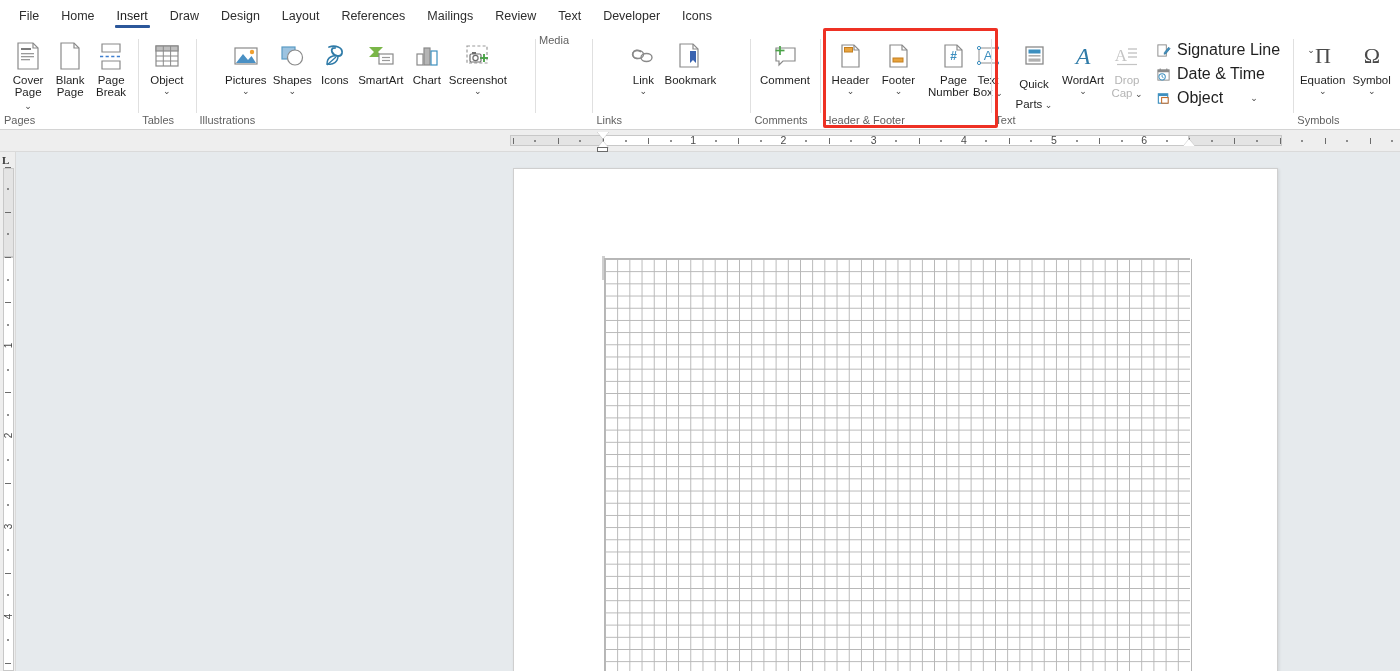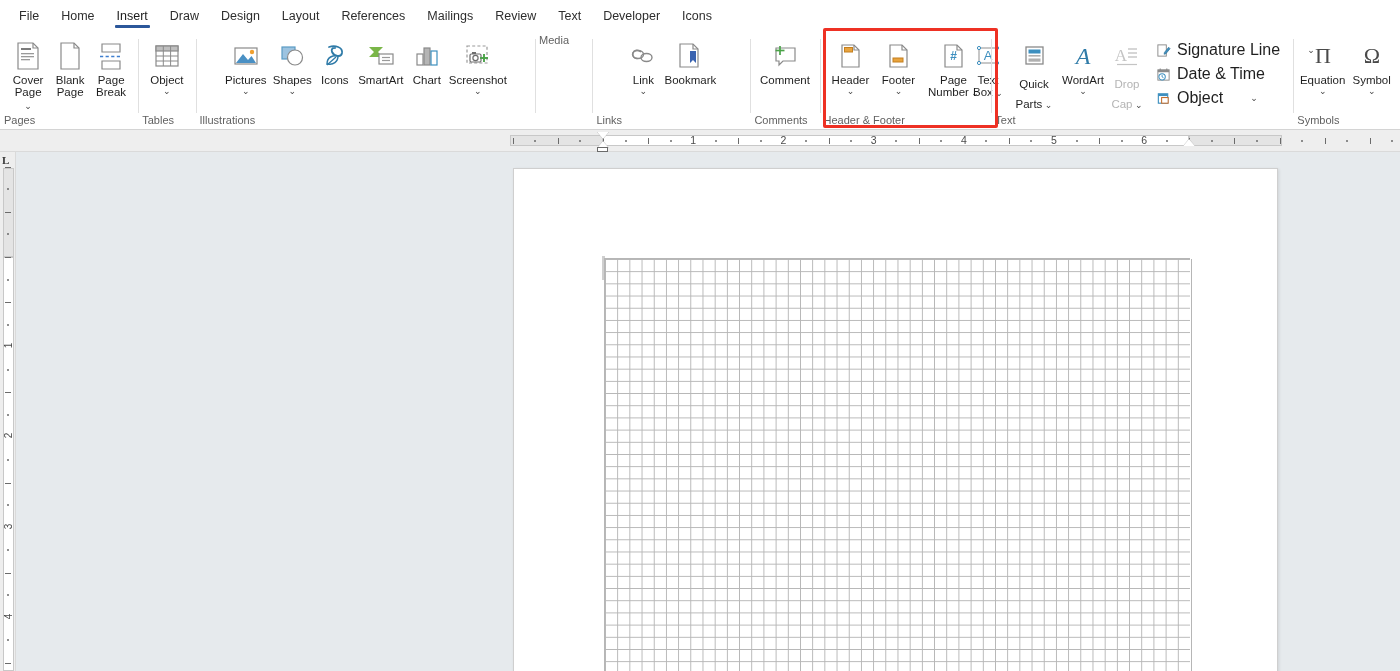--- a/index.html
+++ b/index.html
@@ -480,21 +480,21 @@
           <div class="bbtn disabled" style="width:40px">
             <div class="ico">
               <svg width="30" height="30" viewBox="0 0 30 30">
                 <text x="9" y="20" font-family="Liberation Serif, serif" font-size="17" fill="#c4c4c4" text-anchor="middle">A</text>
                 <line x1="16" y1="8" x2="25" y2="8" stroke="#c4c4c4" stroke-width="1.4"></line>
                 <line x1="16" y1="12" x2="25" y2="12" stroke="#c4c4c4" stroke-width="1.4"></line>
                 <line x1="16" y1="16" x2="25" y2="16" stroke="#c4c4c4" stroke-width="1.4"></line>
                 <line x1="5" y1="23.5" x2="25" y2="23.5" stroke="#c4c4c4" stroke-width="1.2"></line>
               </svg>
             </div>
-            <div class="lbl two" style="line-height:20px">
+            <div class="lbl two" style="line-height:13px">
               <span>Drop Cap</span><span class="chevin"> ⌄</span>
             </div>
           </div>
 
           <div class="col-small" style="margin-left:6px">
             <div class="sbtn">
               <span class="sico">
                 <svg width="15" height="15" viewBox="0 0 16 16">
                   <rect x="2" y="2" width="9" height="12" fill="#fff" stroke="#8a8a8a" stroke-width="1"></rect>
                   <path d="M9 10 L13.5 4.5 L15 6 L10.5 11.5 L8.6 12 Z" fill="#3d8fbf" stroke="#2f6f96" stroke-width="0.7"></path>

